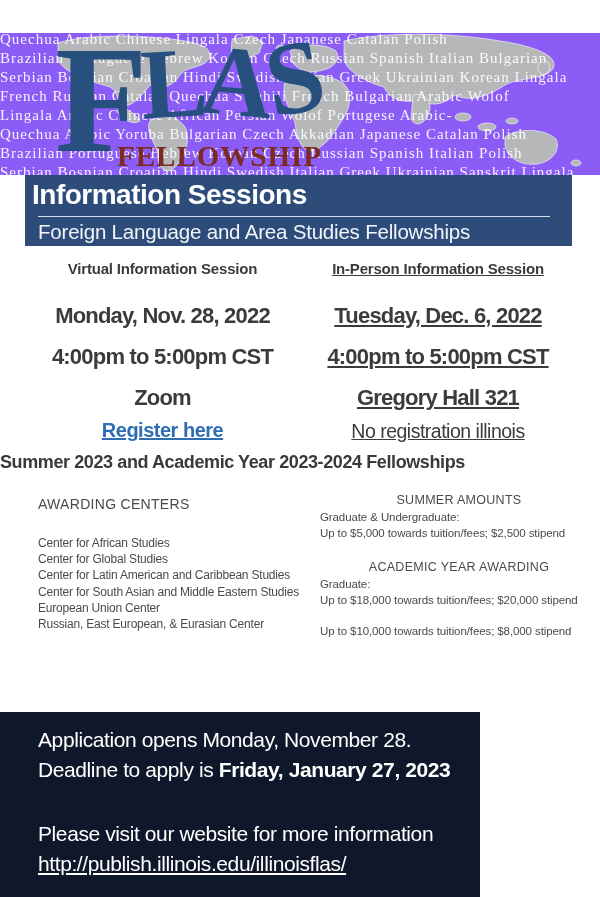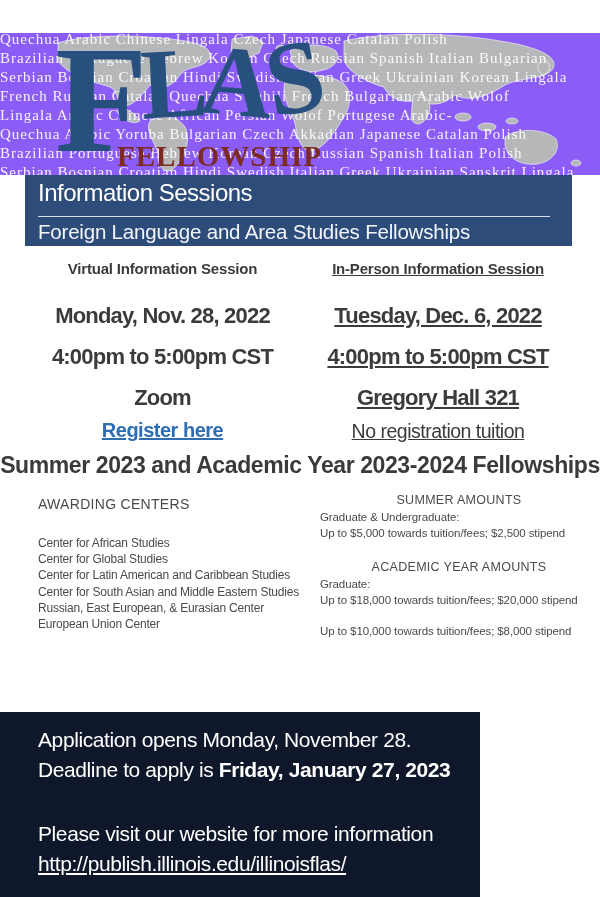--- a/index.html
+++ b/index.html
@@ -22,39 +22,39 @@
   .flas-word span { display:inline-block; vertical-align:top; }
   .letter-f { font-size:152px; }
   .letter-l { font-size:100px; margin-top:4px; transform:rotate(-3deg); }
   .letter-a { font-size:100px; margin-top:2px; transform:rotate(5deg); }
   .letter-s { font-size:104px; margin-top:-4px; transform:rotate(-10deg); }
   .fellowship { position:absolute; left:62px; top:100px; font-size:29px; font-weight:bold;
                 color:#7b2b24; letter-spacing:1px; }
 
   
   .banner { position:absolute; top:175px; left:25px; width:547px; height:71px; background:#2d4c7a; }
-  .banner-title { position:absolute; top:4px; left:13px; font-size:24px; font-weight:normal;
+  .banner-title { position:absolute; top:4px; left:7px; font-size:28px; font-weight:bold;
                   color:#fff; letter-spacing:-0.5px; }
   .banner-divider { position:absolute; top:41px; left:13px; width:512px; height:1px; background:#d7dee8; }
   .banner-subtitle { position:absolute; top:45px; left:13px; font-size:20.5px; font-weight:400;
                      color:#f2f5f9; letter-spacing:-0.2px; }
 
   
   .session-col { position:absolute; top:260px; text-align:center; color:#3b3b3b; }
   .session-virtual { left:25px; width:275px; }
   .session-inperson { left:303px; width:270px;text-decoration:underline; }
   .session-heading { font-size:15px; font-weight:bold; letter-spacing:-0.2px; margin-bottom:24px; }
   .session-line { font-size:22px; font-weight:bold; line-height:29px; letter-spacing:-0.8px;margin-top:12px; }
   .session-link { display:inline-block; margin-top:7px; font-size:20px; font-weight:bold;
                   color:#2e6db4; text-decoration:underline; letter-spacing:-0.5px; }
   .session-note { font-size:19.5px; line-height:29px; margin-top:5px; letter-spacing:-0.5px; }
 
   
-  .fell-heading { position:absolute; top:452px; left:0; width:600px; text-align:center;
-                  font-size:23px; font-weight:bold; color:#3a3a3a; letter-spacing:-0.4px; }
+  .fell-heading { position:absolute; top:452px; left:0; width:600px; 
+                  font-size:18px; font-weight:bold; color:#3a3a3a; letter-spacing:-0.4px; }
   .centers { position:absolute; top:496px; left:38px; width:282px; color:#4a4a4a;
              font-size:12px; letter-spacing:-0.2px; }
   .centers-heading { font-size:14px; letter-spacing:0.3px; margin:0 0 23px 0; }
   .centers-list { list-style:none; margin:0; padding:0; line-height:16.2px; white-space:nowrap; }
   .amounts { position:absolute; top:492px; left:320px; width:278px; color:#4a4a4a;
              font-size:11.5px; line-height:16px; letter-spacing:-0.1px; }
   .amounts-heading { text-align:center; font-size:12.5px; letter-spacing:0.3px; margin-bottom:1px; }
   .amounts-block { white-space:nowrap; }
   .amounts-gap-s { height:18px; }
   .amounts-gap-l { height:15px; }
@@ -131,43 +131,43 @@
     <div class="session-line">4:00pm to 5:00pm CST</div>
     <div class="session-line">Zoom</div>
     <a href="#" class="session-link">Register here</a>
   </div>
 
   <div class="session-col session-inperson">
     <div class="session-heading">In-Person Information Session</div>
     <div class="session-line">Tuesday, Dec. 6, 2022</div>
     <div class="session-line">4:00pm to 5:00pm CST</div>
     <div class="session-line">Gregory Hall 321</div>
-    <div class="session-note">No registration tuition</div>
+    <div class="session-note">No registration illinois</div>
   </div>
 
   <div class="fell-heading">Summer 2023 and Academic Year 2023-2024 Fellowships</div>
 
   <div class="centers">
     <div class="centers-heading">AWARDING CENTERS</div>
     <ul class="centers-list">
       <li>Center for African Studies</li>
       <li>Center for Global Studies</li>
       <li>Center for Latin American and Caribbean Studies</li>
       <li>Center for South Asian and Middle Eastern Studies</li>
+      <li>European Union Center</li>
       <li>Russian, East European, &amp; Eurasian Center</li>
-      <li>European Union Center</li>
     </ul>
   </div>
 
   <div class="amounts">
     <div class="amounts-heading">SUMMER AMOUNTS</div>
     <div class="amounts-block">Graduate &amp; Undergraduate:</div>
     <div class="amounts-block">Up to $5,000 towards tuition/fees; $2,500 stipend</div>
     <div class="amounts-gap-s"></div>
-    <div class="amounts-heading">ACADEMIC YEAR AMOUNTS</div>
+    <div class="amounts-heading">ACADEMIC YEAR AWARDING</div>
     <div class="amounts-block">Graduate:</div>
     <div class="amounts-block">Up to $18,000 towards tuition/fees; $20,000 stipend</div>
     <div class="amounts-gap-l"></div>
     <div class="amounts-block">Up to $10,000 towards tuition/fees; $8,000 stipend</div>
   </div>
 
   <div class="footer">
     <div class="footer-line footer-line1">Application opens Monday, November 28.</div>
     <div class="footer-line footer-line2">
       <span>Deadline to apply is </span><b>Friday, January 27, 2023</b>

